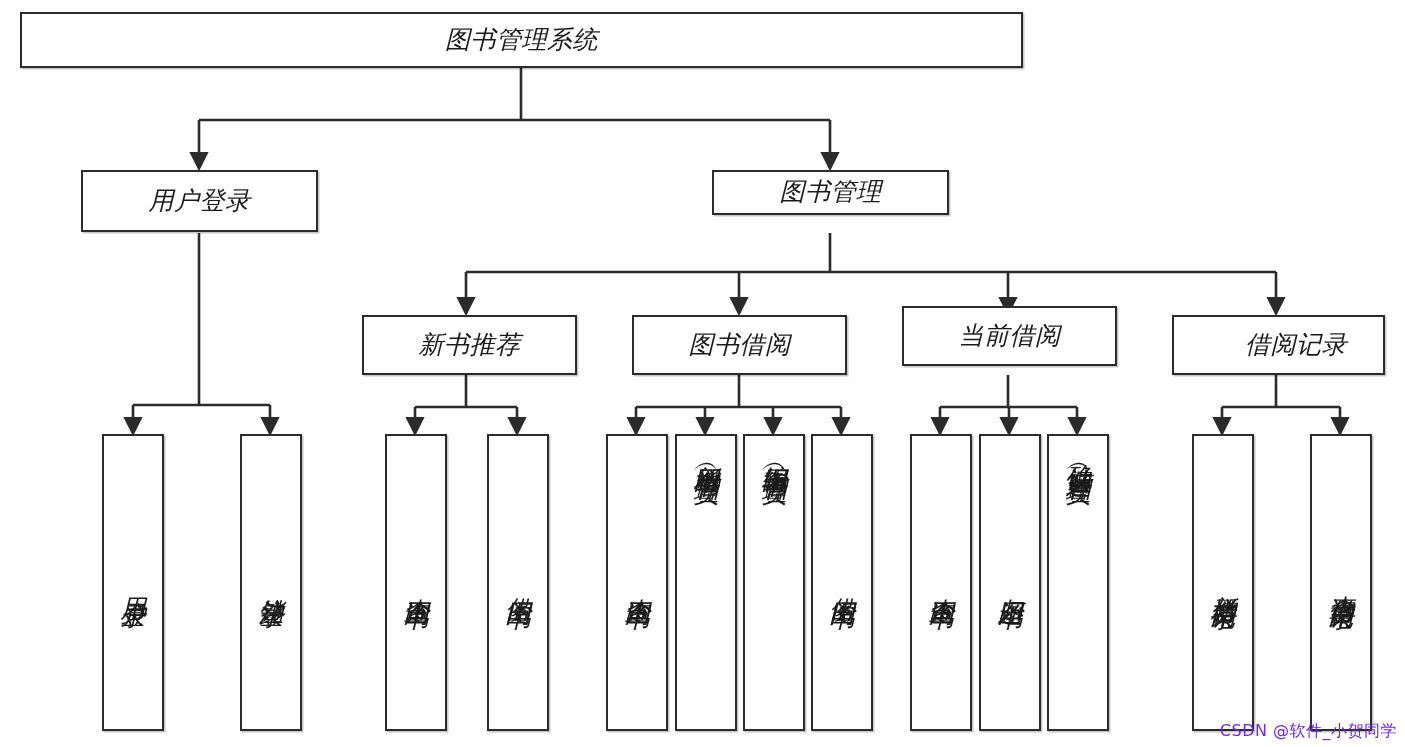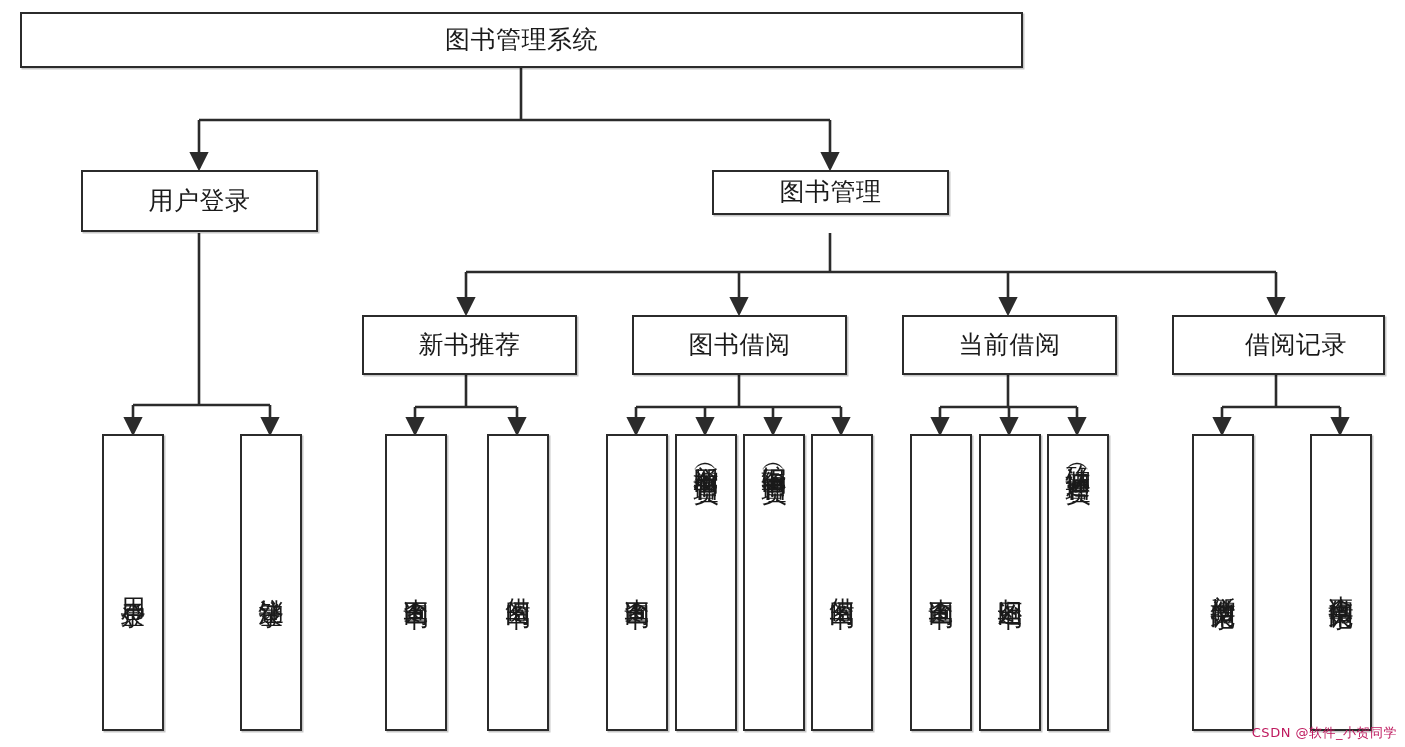--- a/index.html
+++ b/index.html
@@ -34,20 +34,21 @@
     display: flex;
     align-items: center;
     justify-content: center;
     color: #1a1a1a;
   }
   .node .label {
     display: block;
     line-height: 1.06;
     letter-spacing: 0.5px;
     white-space: pre;
+    font-style: italic;
   }
   .node.horizontal .label {
     writing-mode: horizontal-tb;
     font-size: 25px;
   }
   .node.vertical {
     align-items: flex-start;
     justify-content: center;
     padding-top: 9px;
   }
@@ -62,22 +63,22 @@
     align-items: center;
     padding-top: 0;
   }
   .node.root .label { font-size: 25px; }
 
   
   #watermark {
     position: absolute;
     right: 8px;
     bottom: 5px;
-    font-size: 13px;
-    color: #be185d;
+    font-size: 16px;
+    color: #6d28d9;
     letter-spacing: 0.5px;
     white-space: nowrap;
     pointer-events: none;
     font-family: "DejaVu Sans", "Liberation Sans", sans-serif;
   }
 </style>
 </head>
 <body>
 
 <div id="stage">
@@ -145,21 +146,21 @@
   <div class="node horizontal" style="left:712px; top:170px; width:237px; height:45px;">
     <span class="label">图书管理</span>
   </div>
 
   <div class="node horizontal" style="left:632px; top:315px; width:215px; height:60px;">
     <span class="label">图书借阅</span>
   </div>
   <div class="node horizontal" style="left:362px; top:315px; width:215px; height:60px;">
     <span class="label">新书推荐</span>
   </div>
-  <div class="node horizontal" style="left:902px; top:315px; width:215px; height:60px;">
+  <div class="node horizontal" style="left:902px; top:306px; width:215px; height:60px;">
     <span class="label">当前借阅</span>
   </div>
   <div class="node horizontal" style="left:1172px; top:315px; width:213px; height:60px;padding-left:35px;">
     <span class="label">借阅记录</span>
   </div>
 
   <div class="node vertical centered" style="left:102px; top:434px; width:62px; height:297px;">
     <span class="label">用户登录</span>
   </div>
   <div class="node vertical centered" style="left:240px; top:434px; width:62px; height:297px;">

